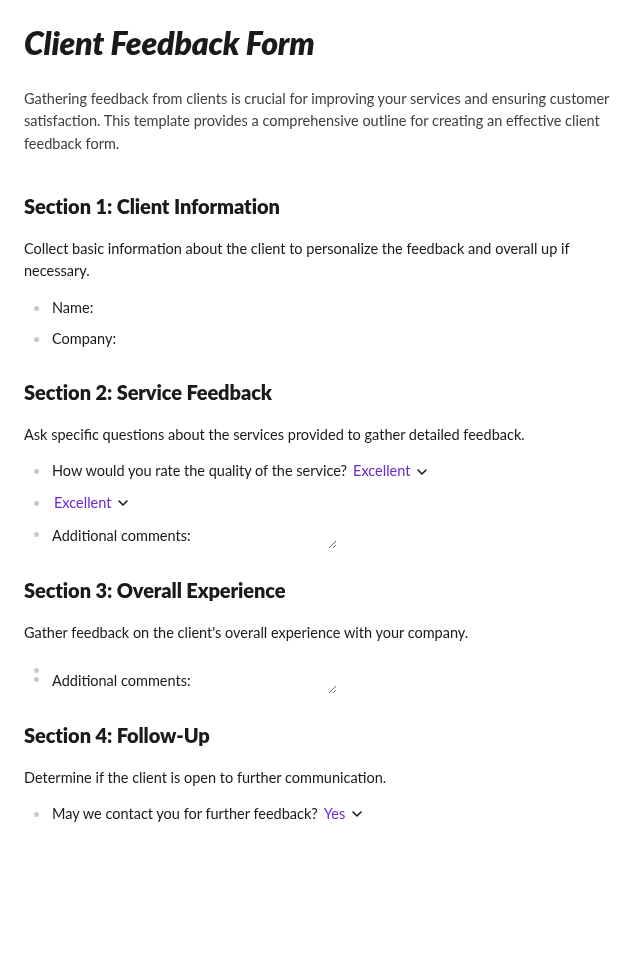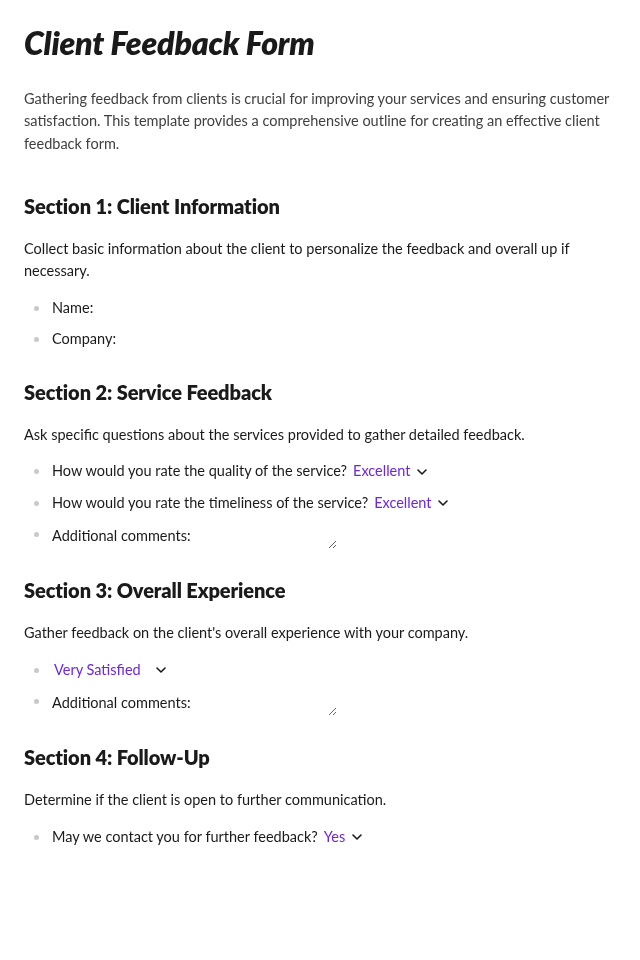--- a/index.html
+++ b/index.html
@@ -125,21 +125,20 @@
         <option>Excellent</option>
       </select>
       <span class="chev">
           <svg width="10" height="10" viewBox="0 0 10 10">
             <path d="M1 3 L5 7 L9 3" stroke="#1a1a1a" stroke-width="1.6" fill="none" stroke-linecap="round" stroke-linejoin="round"></path>
           </svg>
         </span>
     </span>
   </li>
   <li>
-    <span>How would you rate the timeliness of the service?</span>
     <span class="select-wrap">
       <select>
         <option>Excellent</option>
       </select>
       <span class="chev">
           <svg width="10" height="10" viewBox="0 0 10 10">
             <path d="M1 3 L5 7 L9 3" stroke="#1a1a1a" stroke-width="1.6" fill="none" stroke-linecap="round" stroke-linejoin="round"></path>
           </svg>
         </span>
     </span>
@@ -147,30 +146,20 @@
   <li>
     <span>Additional comments:</span>
     <textarea style=""></textarea>
   </li>
 </ul>
 
 <h2>Section 3: Overall Experience</h2>
 <p class="section-desc">Gather feedback on the client's overall experience with your company.</p>
 <ul>
   <li>
-    <span class="select-wrap">
-      <select style="width:116px">
-        <option>Very Satisfied</option>
-      </select>
-      <span class="chev">
-          <svg width="10" height="10" viewBox="0 0 10 10">
-            <path d="M1 3 L5 7 L9 3" stroke="#1a1a1a" stroke-width="1.6" fill="none" stroke-linecap="round" stroke-linejoin="round"></path>
-          </svg>
-        </span>
-    </span>
   </li>
   <li>
     <span>Additional comments:</span>
     <textarea style=""></textarea>
   </li>
 </ul>
 
 <h2>Section 4: Follow-Up</h2>
 <p class="section-desc">Determine if the client is open to further communication.</p>
 <ul>

